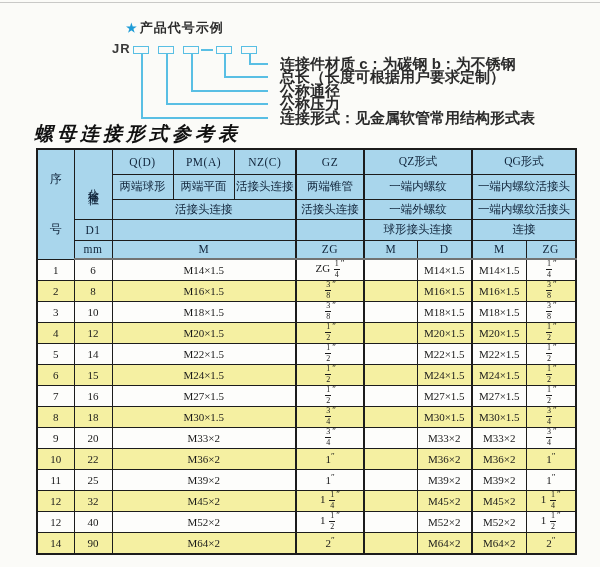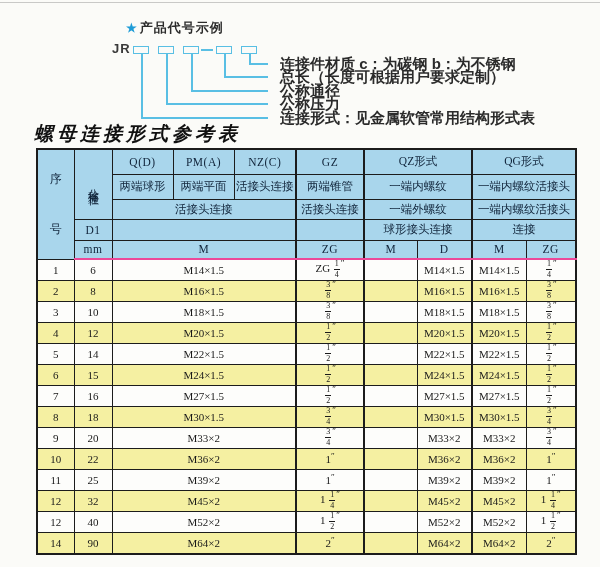--- a/index.html
+++ b/index.html
@@ -30,21 +30,21 @@
 
   
   table.ref { position:absolute; left:36px; top:148px; width:539px;
               border-collapse:collapse; table-layout:fixed;
               border:2px solid #1c1c1c; }
   table.ref th, table.ref td {
     border:1px solid #1c1c1c; padding:0; text-align:center; vertical-align:middle;
     font-weight:normal; overflow:hidden; white-space:nowrap;
   }
   table.ref thead th { background:#a9d6ec; color:#10243a; font-size:11.5px; }
-  table.ref thead tr:last-child th { border-bottom:2px solid #ec4899; }
+  table.ref thead tr:last-child th { border-bottom:2px solid #737373; }
   .br2 { border-right-width:2px !important; }
   .h25 { height:25px; } .h20 { height:20px;margin-left:23px; } .h21 { height:21px; } .h19 { height:19px; }
   .latin { font-size:12px; letter-spacing:0.5px;margin-left:8px; }
   td { font-size:11px; height:20px; }
   tr.alt td { background:#f5f0a2; }
   tr.plain td { background:#fdfdfb; }
   .vseq { line-height:1; }
   .vseq span { display:flex; flex-direction:column; justify-content:space-around; height:100px;
                align-items:center; font-size:12px; }
   .vdn span { writing-mode:vertical-rl; letter-spacing:2px; font-size:11px; display:inline-block; }

